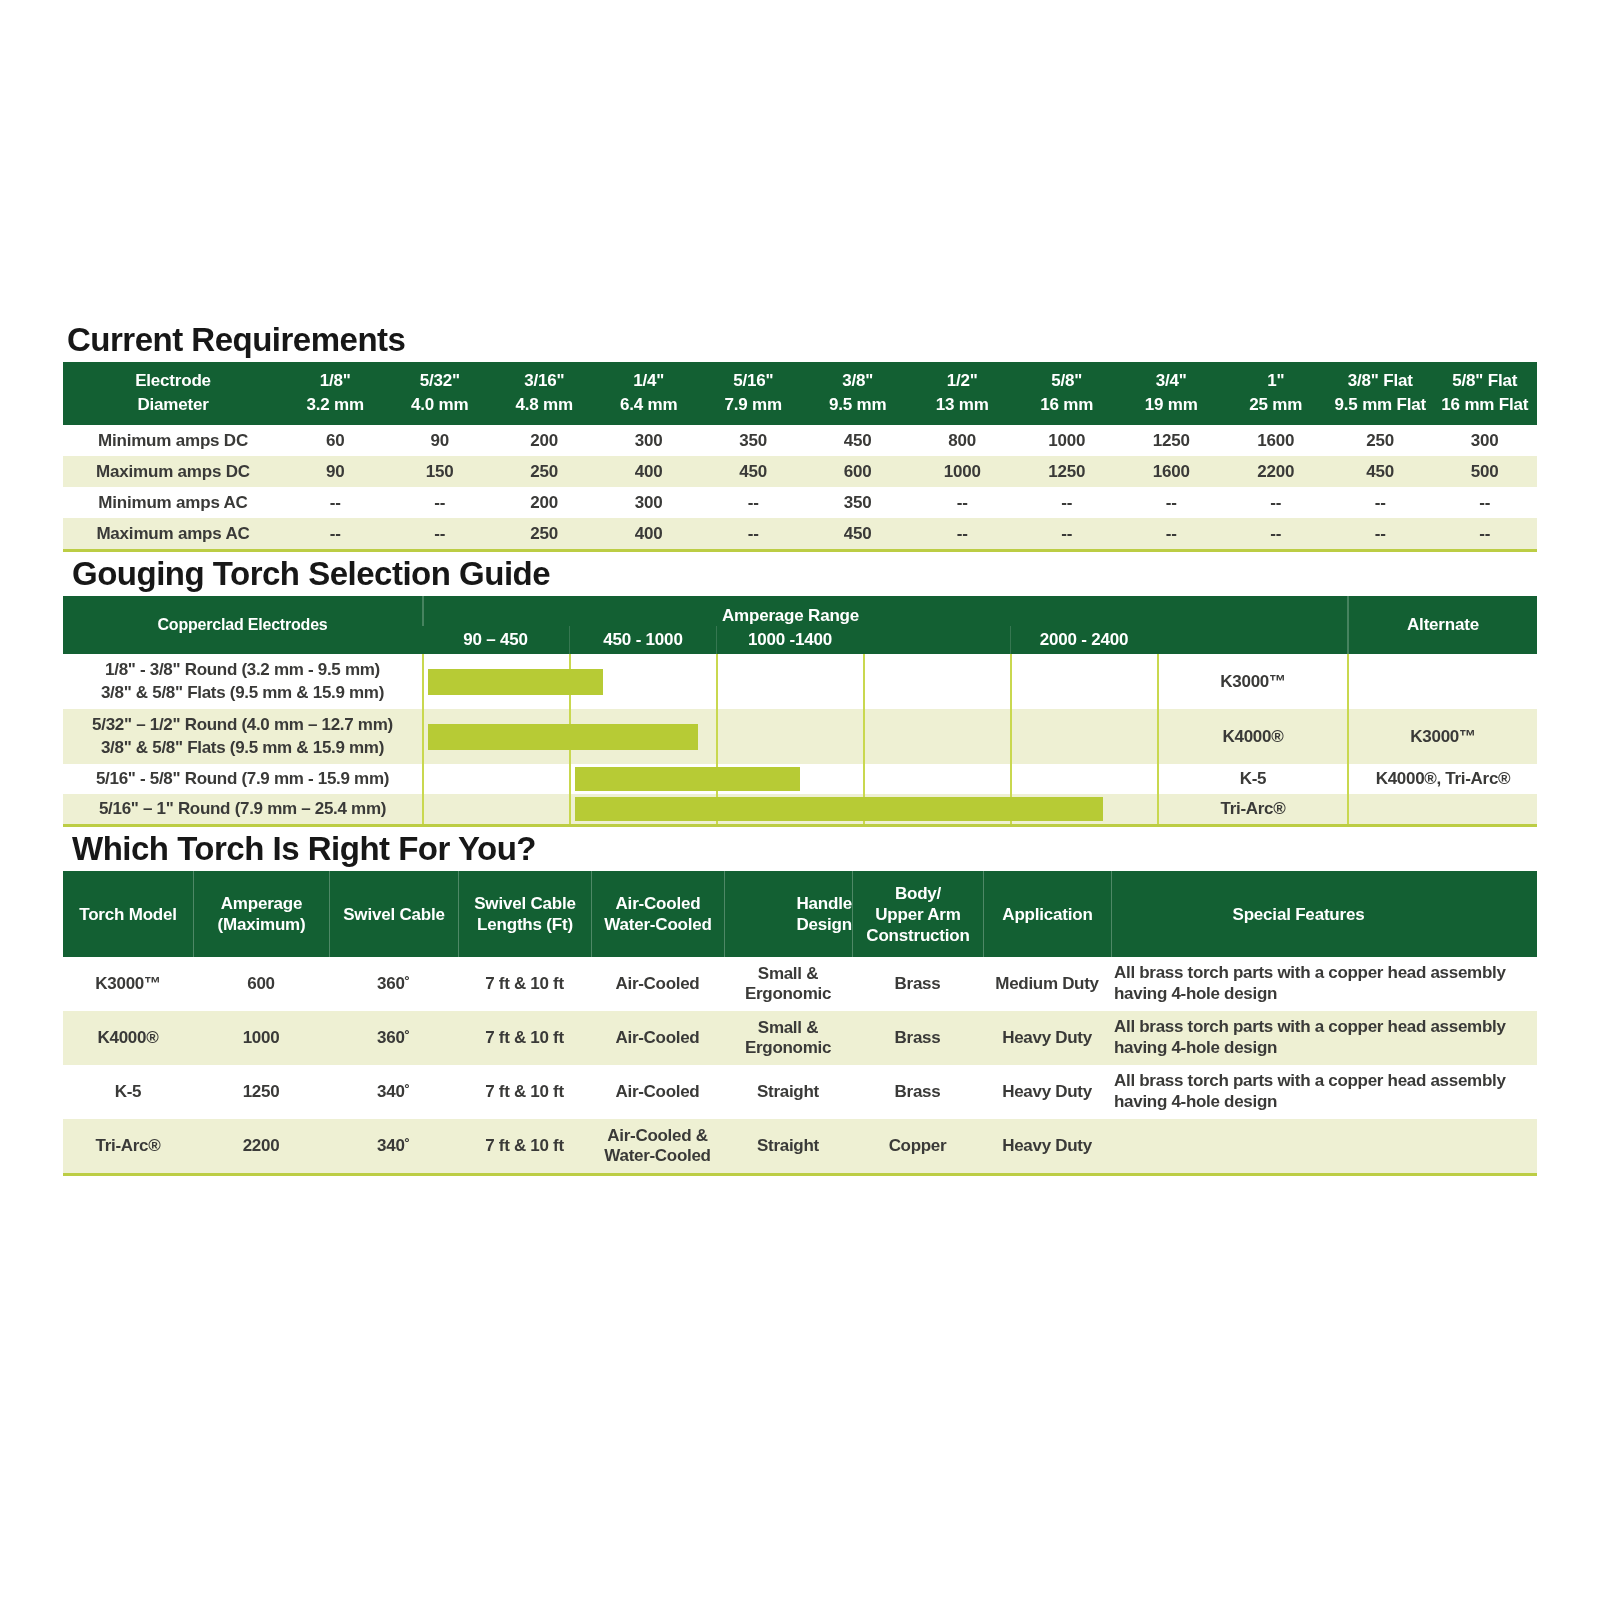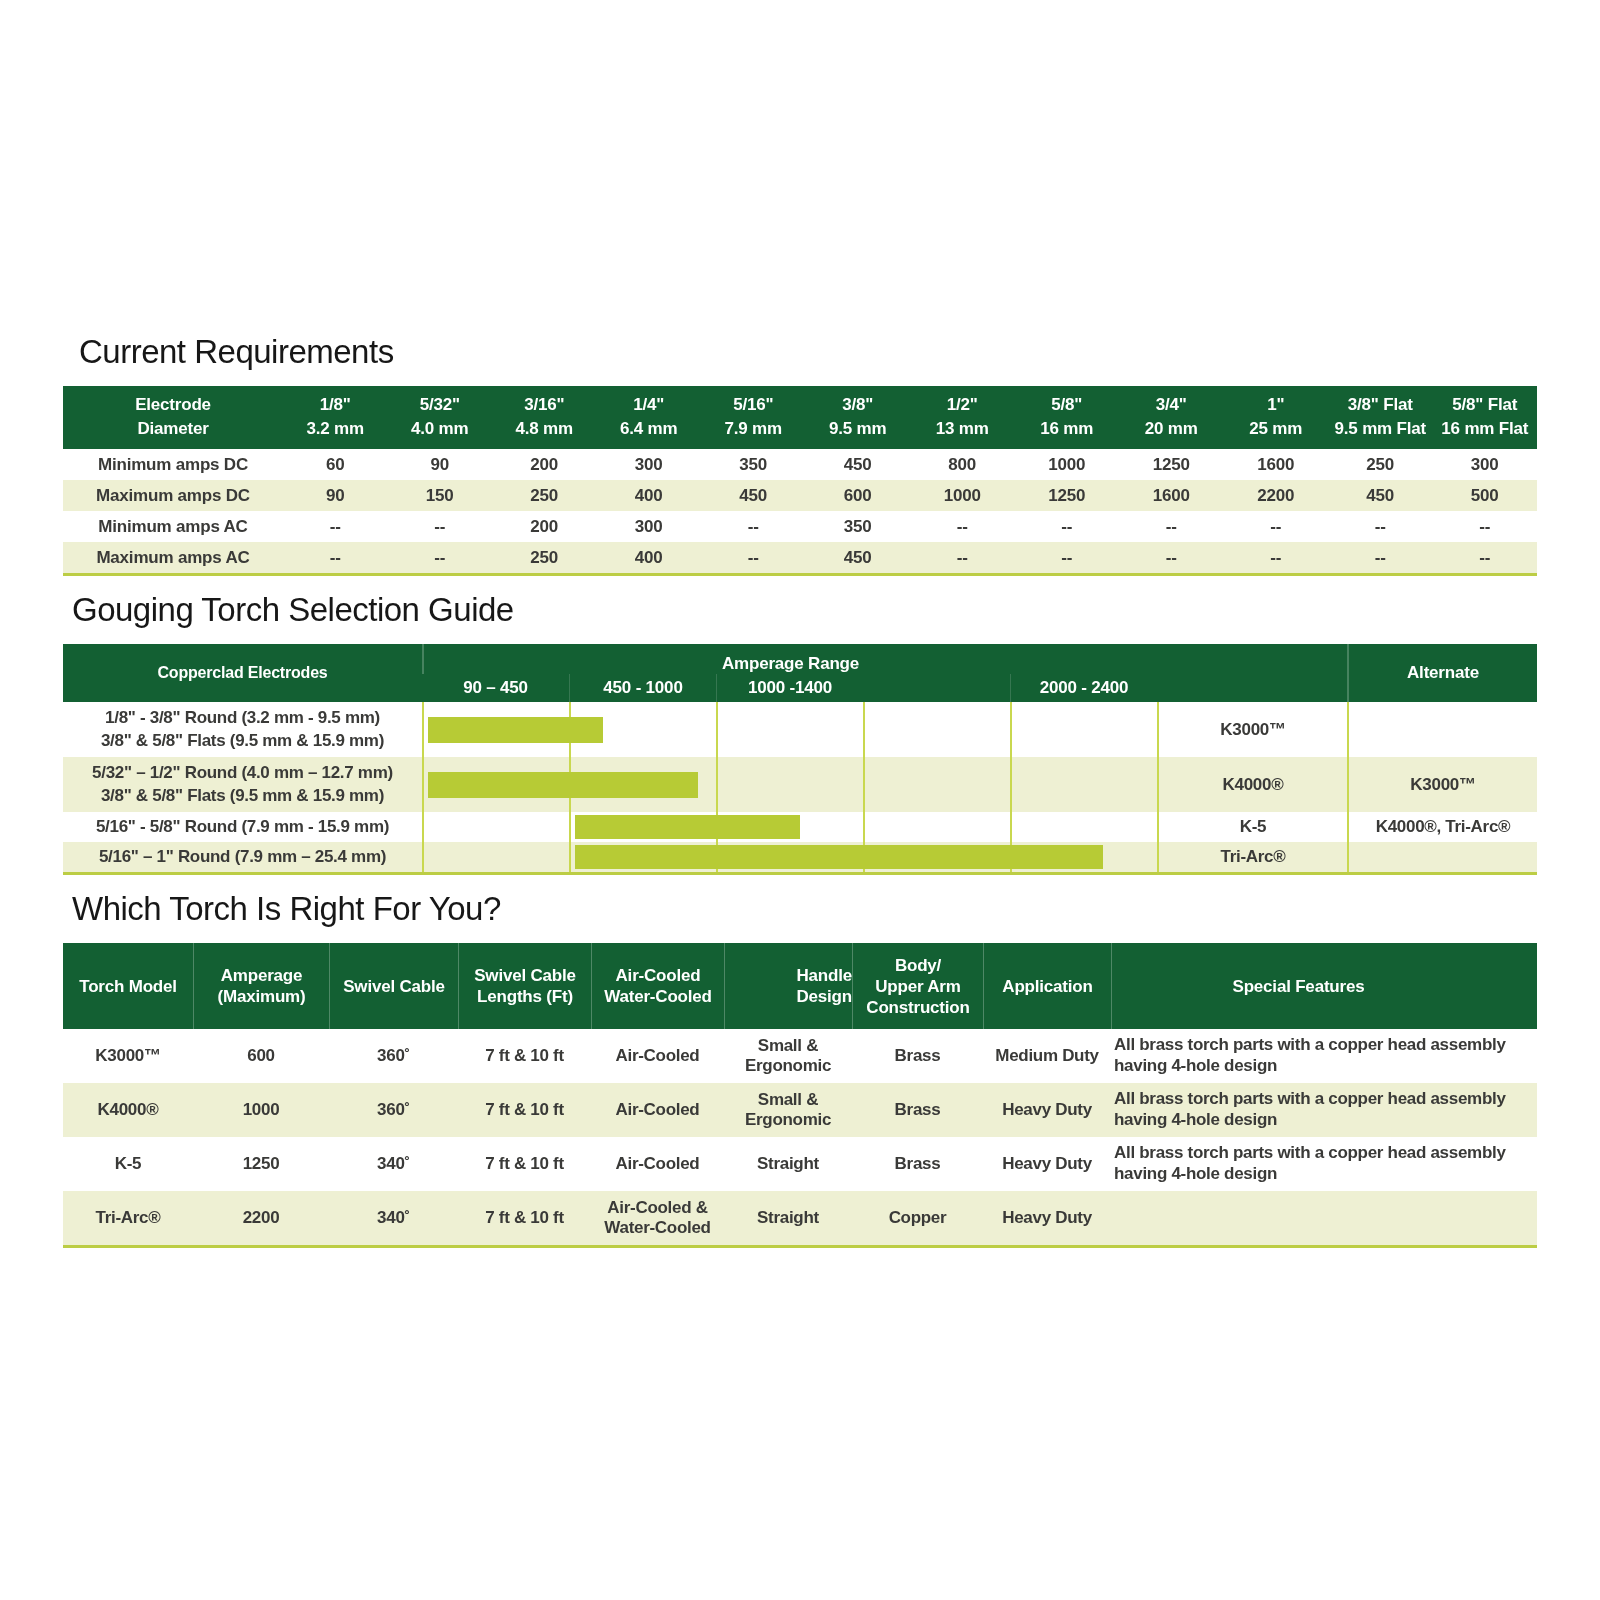--- a/index.html
+++ b/index.html
@@ -12,21 +12,21 @@
     --title:#171717;
   }
   html,body{margin:0;padding:0;}
   body{
     width:1600px;height:1600px;background:#ffffff;overflow:hidden;
     font-family:"Liberation Sans", sans-serif;color:var(--ink);
     -webkit-font-smoothing:antialiased;
   }
   .content{position:absolute;left:63px;top:318px;width:1474px;}
   h1.sec-title{
-    margin:16px;font-size:33px;line-height:36px;font-weight:400;color:var(--title);
+    margin:4px;font-size:33px;line-height:36px;font-weight:700;color:var(--title);
     letter-spacing:-0.5px;
   }
   h1.indent{margin-left:9px;}
   .gap-a{margin-bottom:19px;}
   .gap-b{margin-top:23px;margin-bottom:12px;}
   .gap-c{margin-top:20px;margin-bottom:10px;}
 
   .tbl{width:1474px;border-bottom:3px solid var(--edge);}
 
   
@@ -120,21 +120,21 @@
         <div>
           <div>1/2"</div>
           <div>13 mm</div>
         </div>
         <div>
           <div>5/8"</div>
           <div>16 mm</div>
         </div>
         <div>
           <div>3/4"</div>
-          <div>20 mm</div>
+          <div>19 mm</div>
         </div>
         <div>
           <div>1"</div>
           <div>25 mm</div>
         </div>
         <div>
           <div>3/8" Flat</div>
           <div>9.5 mm Flat</div>
         </div>
         <div>

